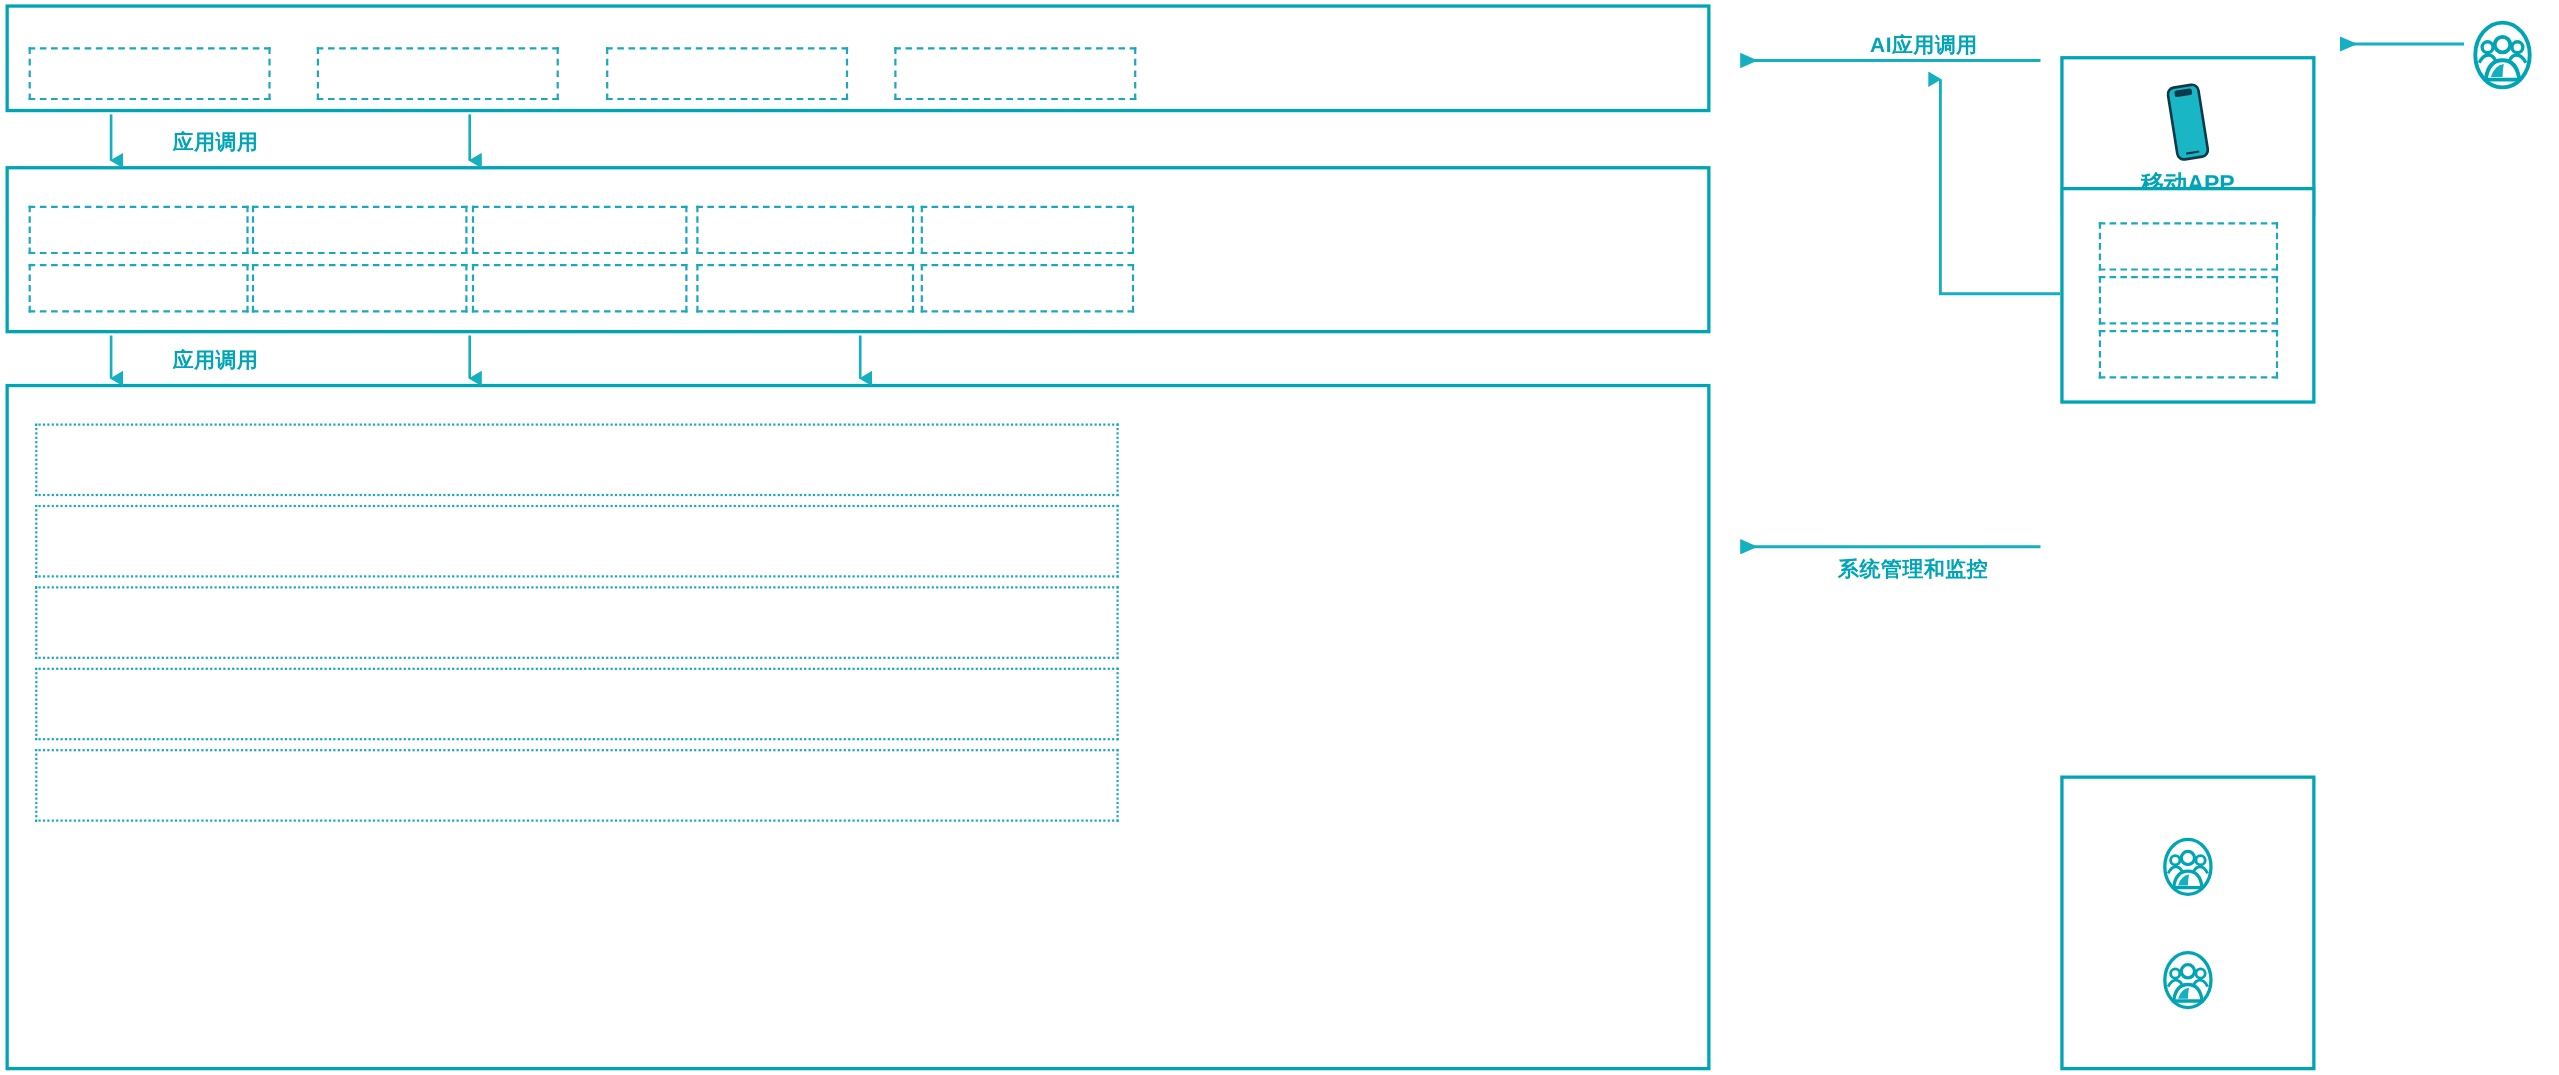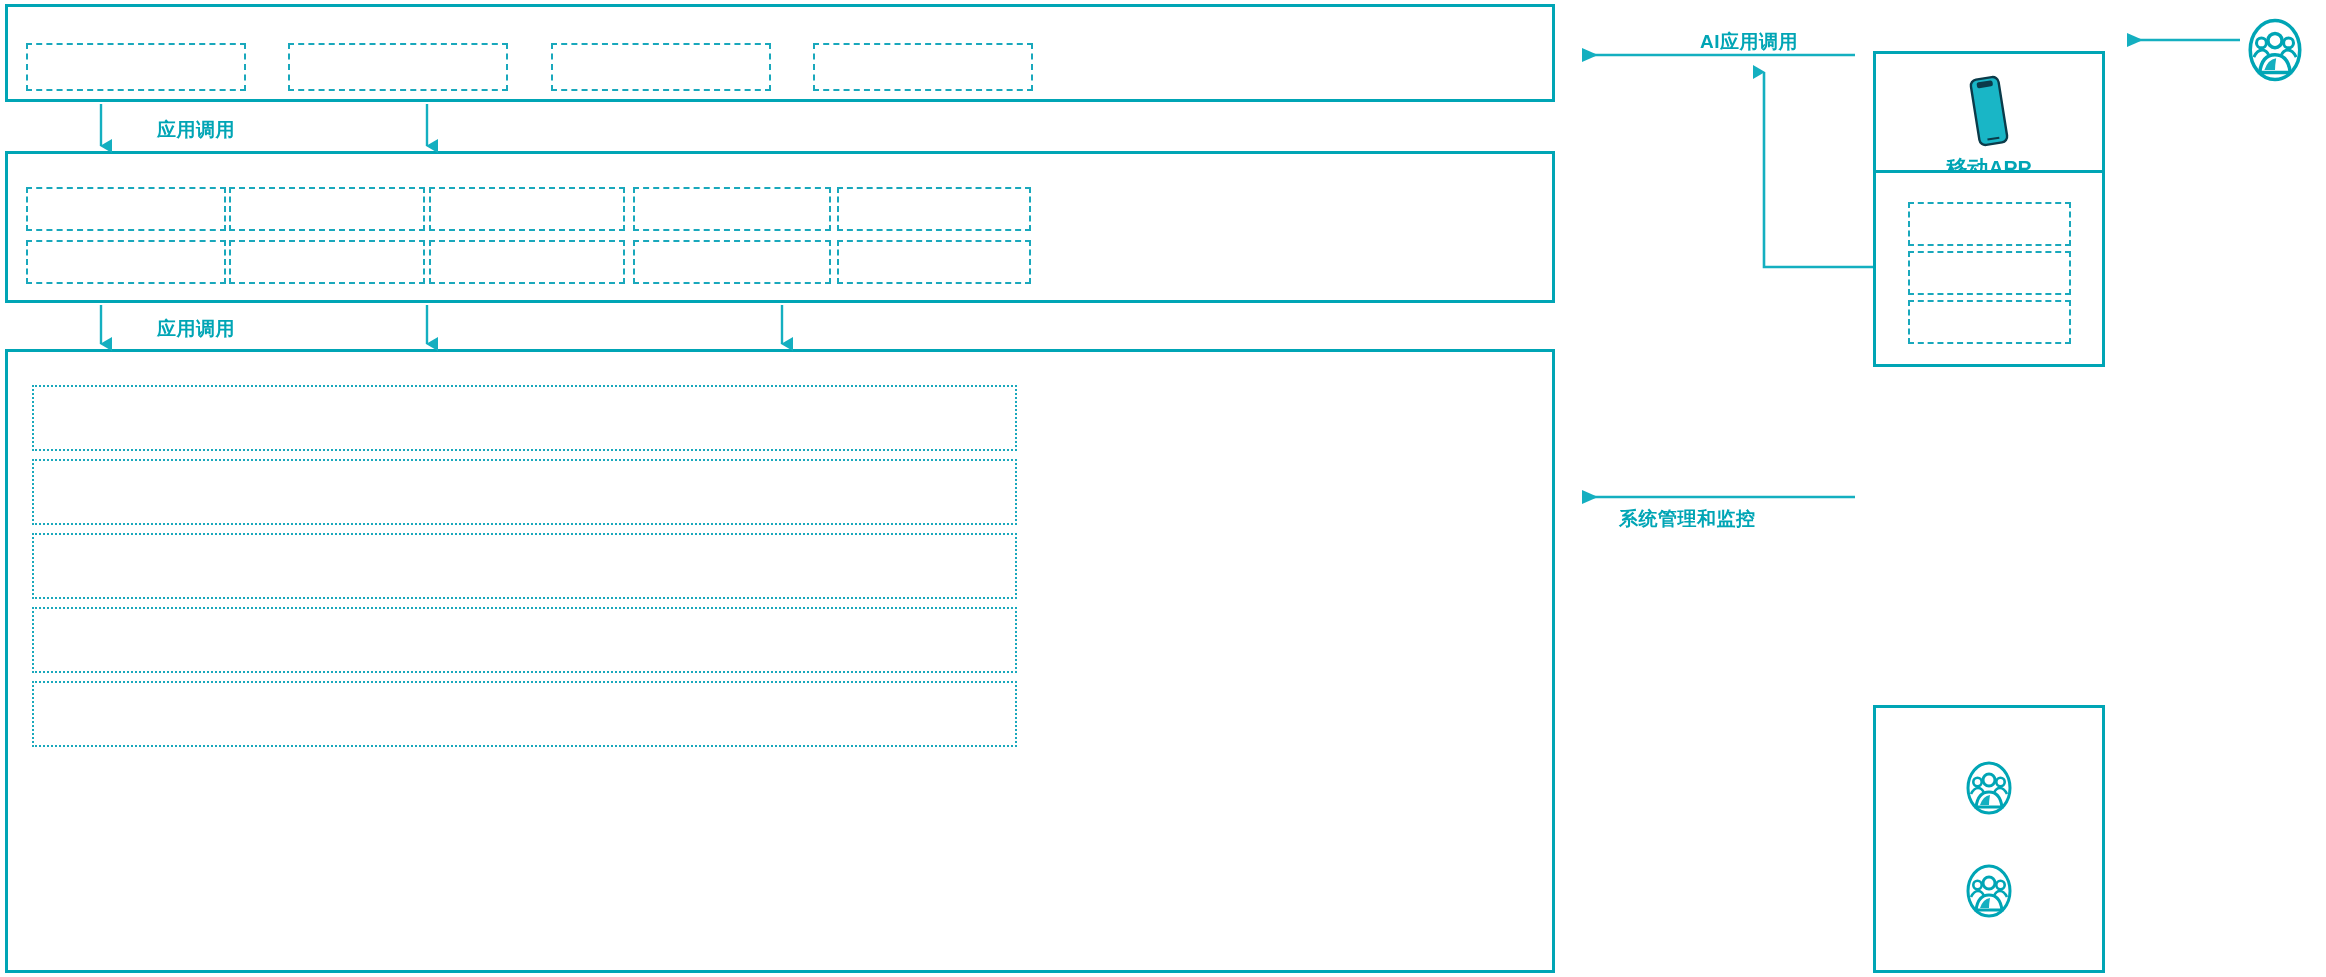--- a/index.html
+++ b/index.html
@@ -185,15 +185,15 @@
 
     <line x1="1855" y1="497" x2="1583" y2="497" stroke="#14AFC0" stroke-width="2.6" marker-end="url(#aleft)"></line>
   </svg>
 
   <div class="label" style="left:157px;top:120px;">应用调用</div>
 
   <div class="label" style="left:157px;top:319px;">应用调用</div>
 
   <div class="label" style="left:1700px;top:32px;">AI应用调用</div>
 
-  <div class="label" style="left:1619px;top:509px;">系统管理和监控</div>
+  <div class="label" style="left:1671px;top:509px;">系统管理和监控</div>
 
 </div>
 
 </body></html>

